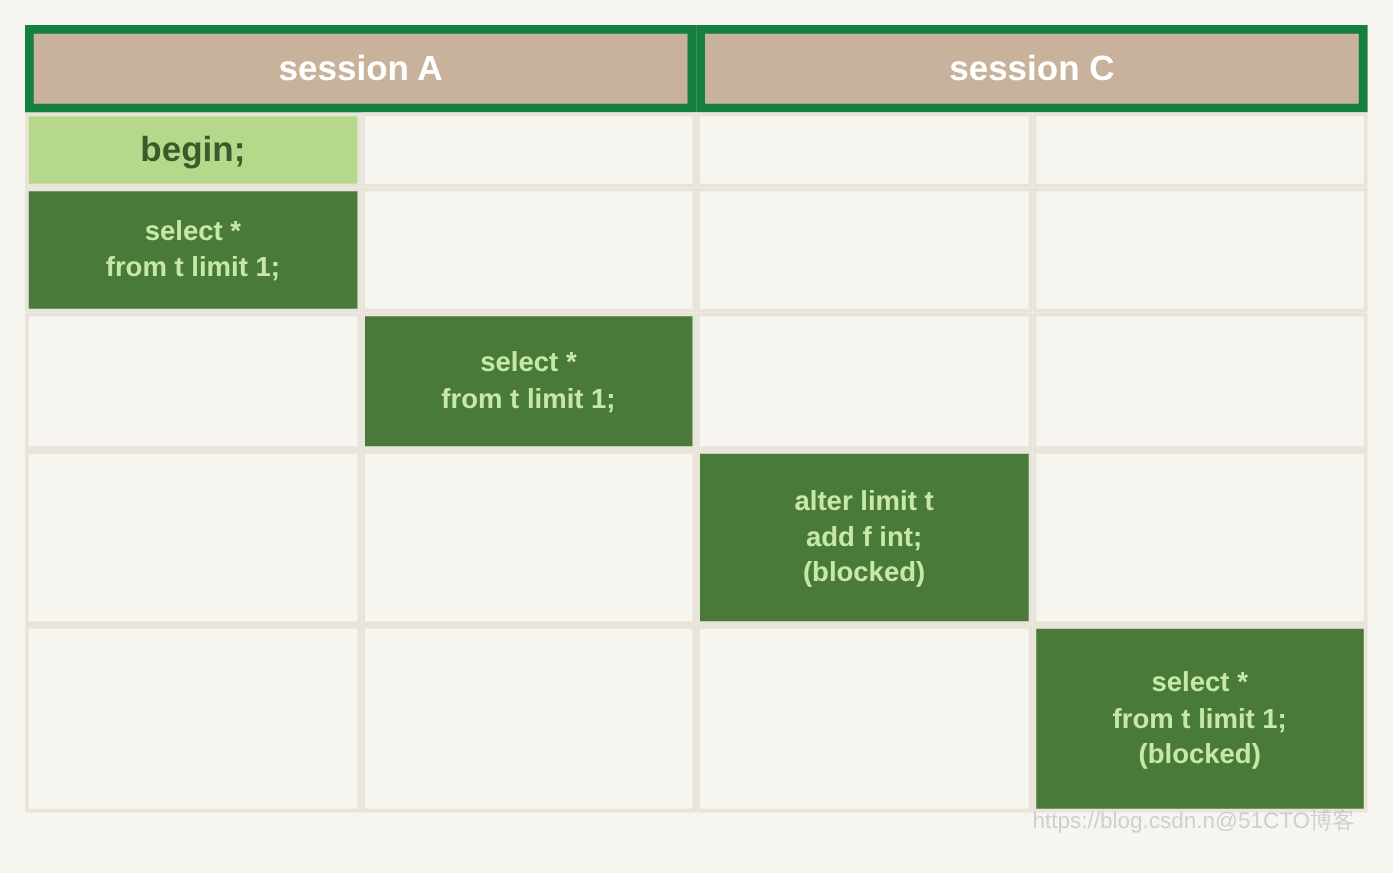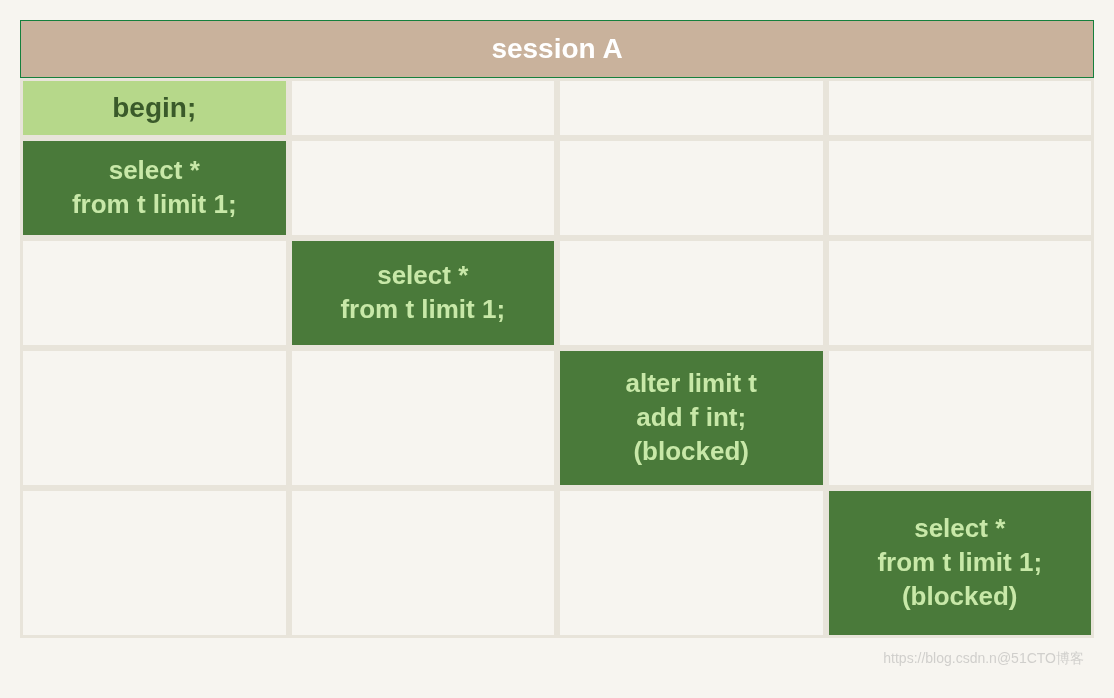--- a/index.html
+++ b/index.html
@@ -21,21 +21,21 @@
     }
     
     .header-row {
       display: flex;
       width: 100%;
     }
     
     .header-cell {
       flex: 1;
       background: #c9b29c;
-      border: 1px solid #15803d;
+      border: 7px solid #15803d;
       padding: 12px 8px;
       text-align: center;
       color: #ffffff;
       font-size: 28px;
       font-weight: bold;
       font-family: 'Comic Sans MS', cursive, sans-serif;
     }
     
     .body-row {
       display: flex;
@@ -89,45 +89,46 @@
     }
     
     .cell-content-dark {
       width: 100%;
       height: 100%;
       background: #4a7a3a;
       display: flex;
       align-items: center;
       justify-content: center;
       color: #c8e8a8;
-      font-size: 26px;
+      font-size: 22px;
       font-weight: bold;
       padding: 4px;
       text-align: center;
       line-height: 1.3;
       white-space: pre-line;
     }
     
     .watermark {
       position: fixed;
       bottom: 30px;
       right: 30px;
       color: rgba(150, 150, 150, 0.4);
-      font-size: 14px;
+      font-size: 18px;
       font-family: Arial, sans-serif;
       margin-top: 20px;
     }
   </style>
 </head>
 <body>
 
 <div class="table-container">
 
   <div class="header-row">
     <div class="header-cell">session A</div>
+    <div class="header-cell">session C</div>
   </div>
 
   <div class="body-row row-1">
     <div class="body-cell">
       <div class="cell-content-light">begin;</div>
     </div>
     <div class="body-cell"></div>
     <div class="body-cell"></div>
     <div class="body-cell"></div>
   </div>

